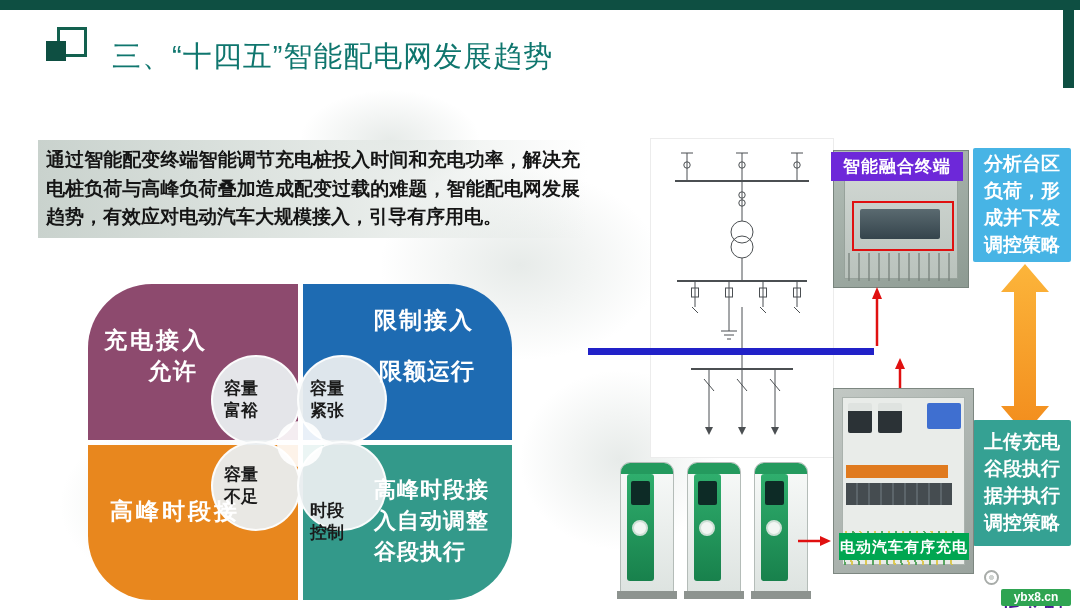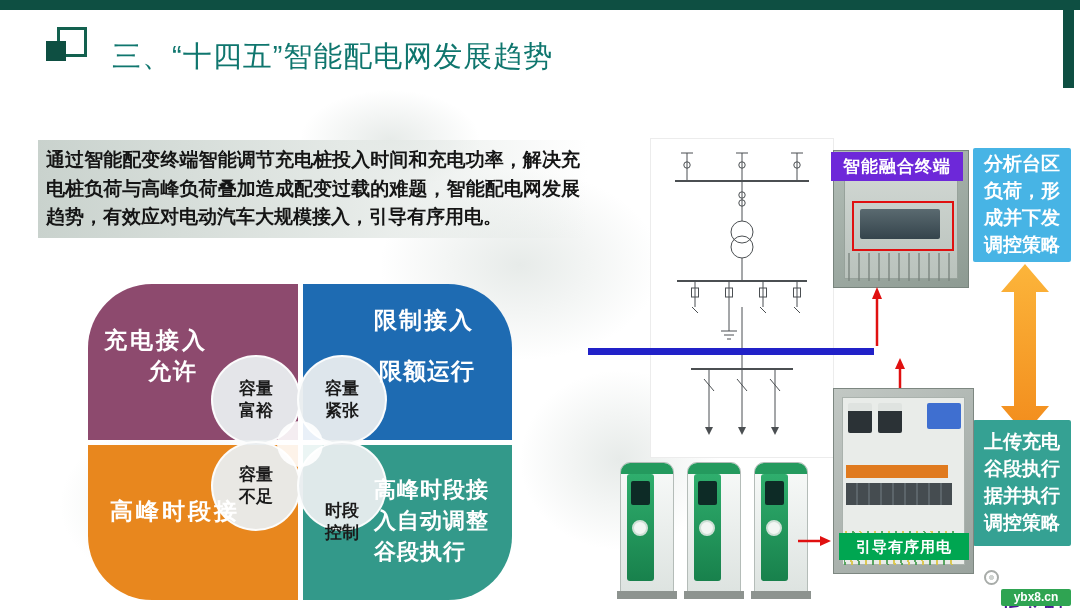--- a/index.html
+++ b/index.html
@@ -48,21 +48,21 @@
   .bl-title{left:22px;top:212px;font-size:23px;letter-spacing:3px;}
   .br-title{left:286px;top:190px;width:138px;font-size:22px;line-height:1.42;letter-spacing:1px;}
   .petal{position:absolute;width:90px;height:90px;border-radius:50%;
     background:rgba(233,237,239,0.95);border:2px solid rgba(255,255,255,0.85);z-index:2;box-sizing:border-box;}
   .petal-tl{left:123px;top:71px;}
   .petal-tr{left:209px;top:71px;}
   .petal-bl{left:123px;top:157px;}
   .petal-br{left:209px;top:157px;}
   .petal-center{position:absolute;left:189px;top:137px;width:46px;height:46px;border-radius:50%;
     background:rgba(255,255,255,0.9);z-index:2;}
-  .tag{position:absolute;width:64px;text-align:center;font-size:17px;font-weight:bold;
+  .tag{position:absolute;width:64px;font-size:17px;font-weight:bold;
     color:#1a1a1a;line-height:1.3;z-index:3;}
   .tag-tl{left:136px;top:94px;}
   .tag-tr{left:222px;top:94px;}
   .tag-bl{left:136px;top:180px;}
   .tag-br{left:222px;top:180px;margin-top:36px;}
 
   
   .diagram{left:650px;top:138px;width:182px;height:318px;background:#ffffff;border:1px solid #ececec;z-index:1;}
 
   
@@ -285,21 +285,21 @@
 
   <div class="abs cab-bottom">
     <div class="cab-bottom-inner"></div>
     <div class="meter-1"></div>
     <div class="meter-2"></div>
     <div class="relay-blue"></div>
     <div class="terminal-strip"></div>
     <div class="breaker-row"></div>
     <div class="wires-bottom"></div>
   </div>
-  <div class="abs label-green">引导有序用电</div>
+  <div class="abs label-green">电动汽车有序充电</div>
 
   <svg class="abs red-arrows" viewBox="0 0 136 272">
     <g stroke="#e01010" stroke-width="2.5" fill="#e01010">
       <line x1="89" y1="64" x2="89" y2="16"></line>
       <polygon points="89,5 84,17 94,17" stroke="none"></polygon>
       <line x1="112" y1="106" x2="112" y2="86"></line>
       <polygon points="112,76 107,87 117,87" stroke="none"></polygon>
       <line x1="10" y1="259" x2="33" y2="259"></line>
       <polygon points="43,259 32,254 32,264" stroke="none"></polygon>
     </g>

